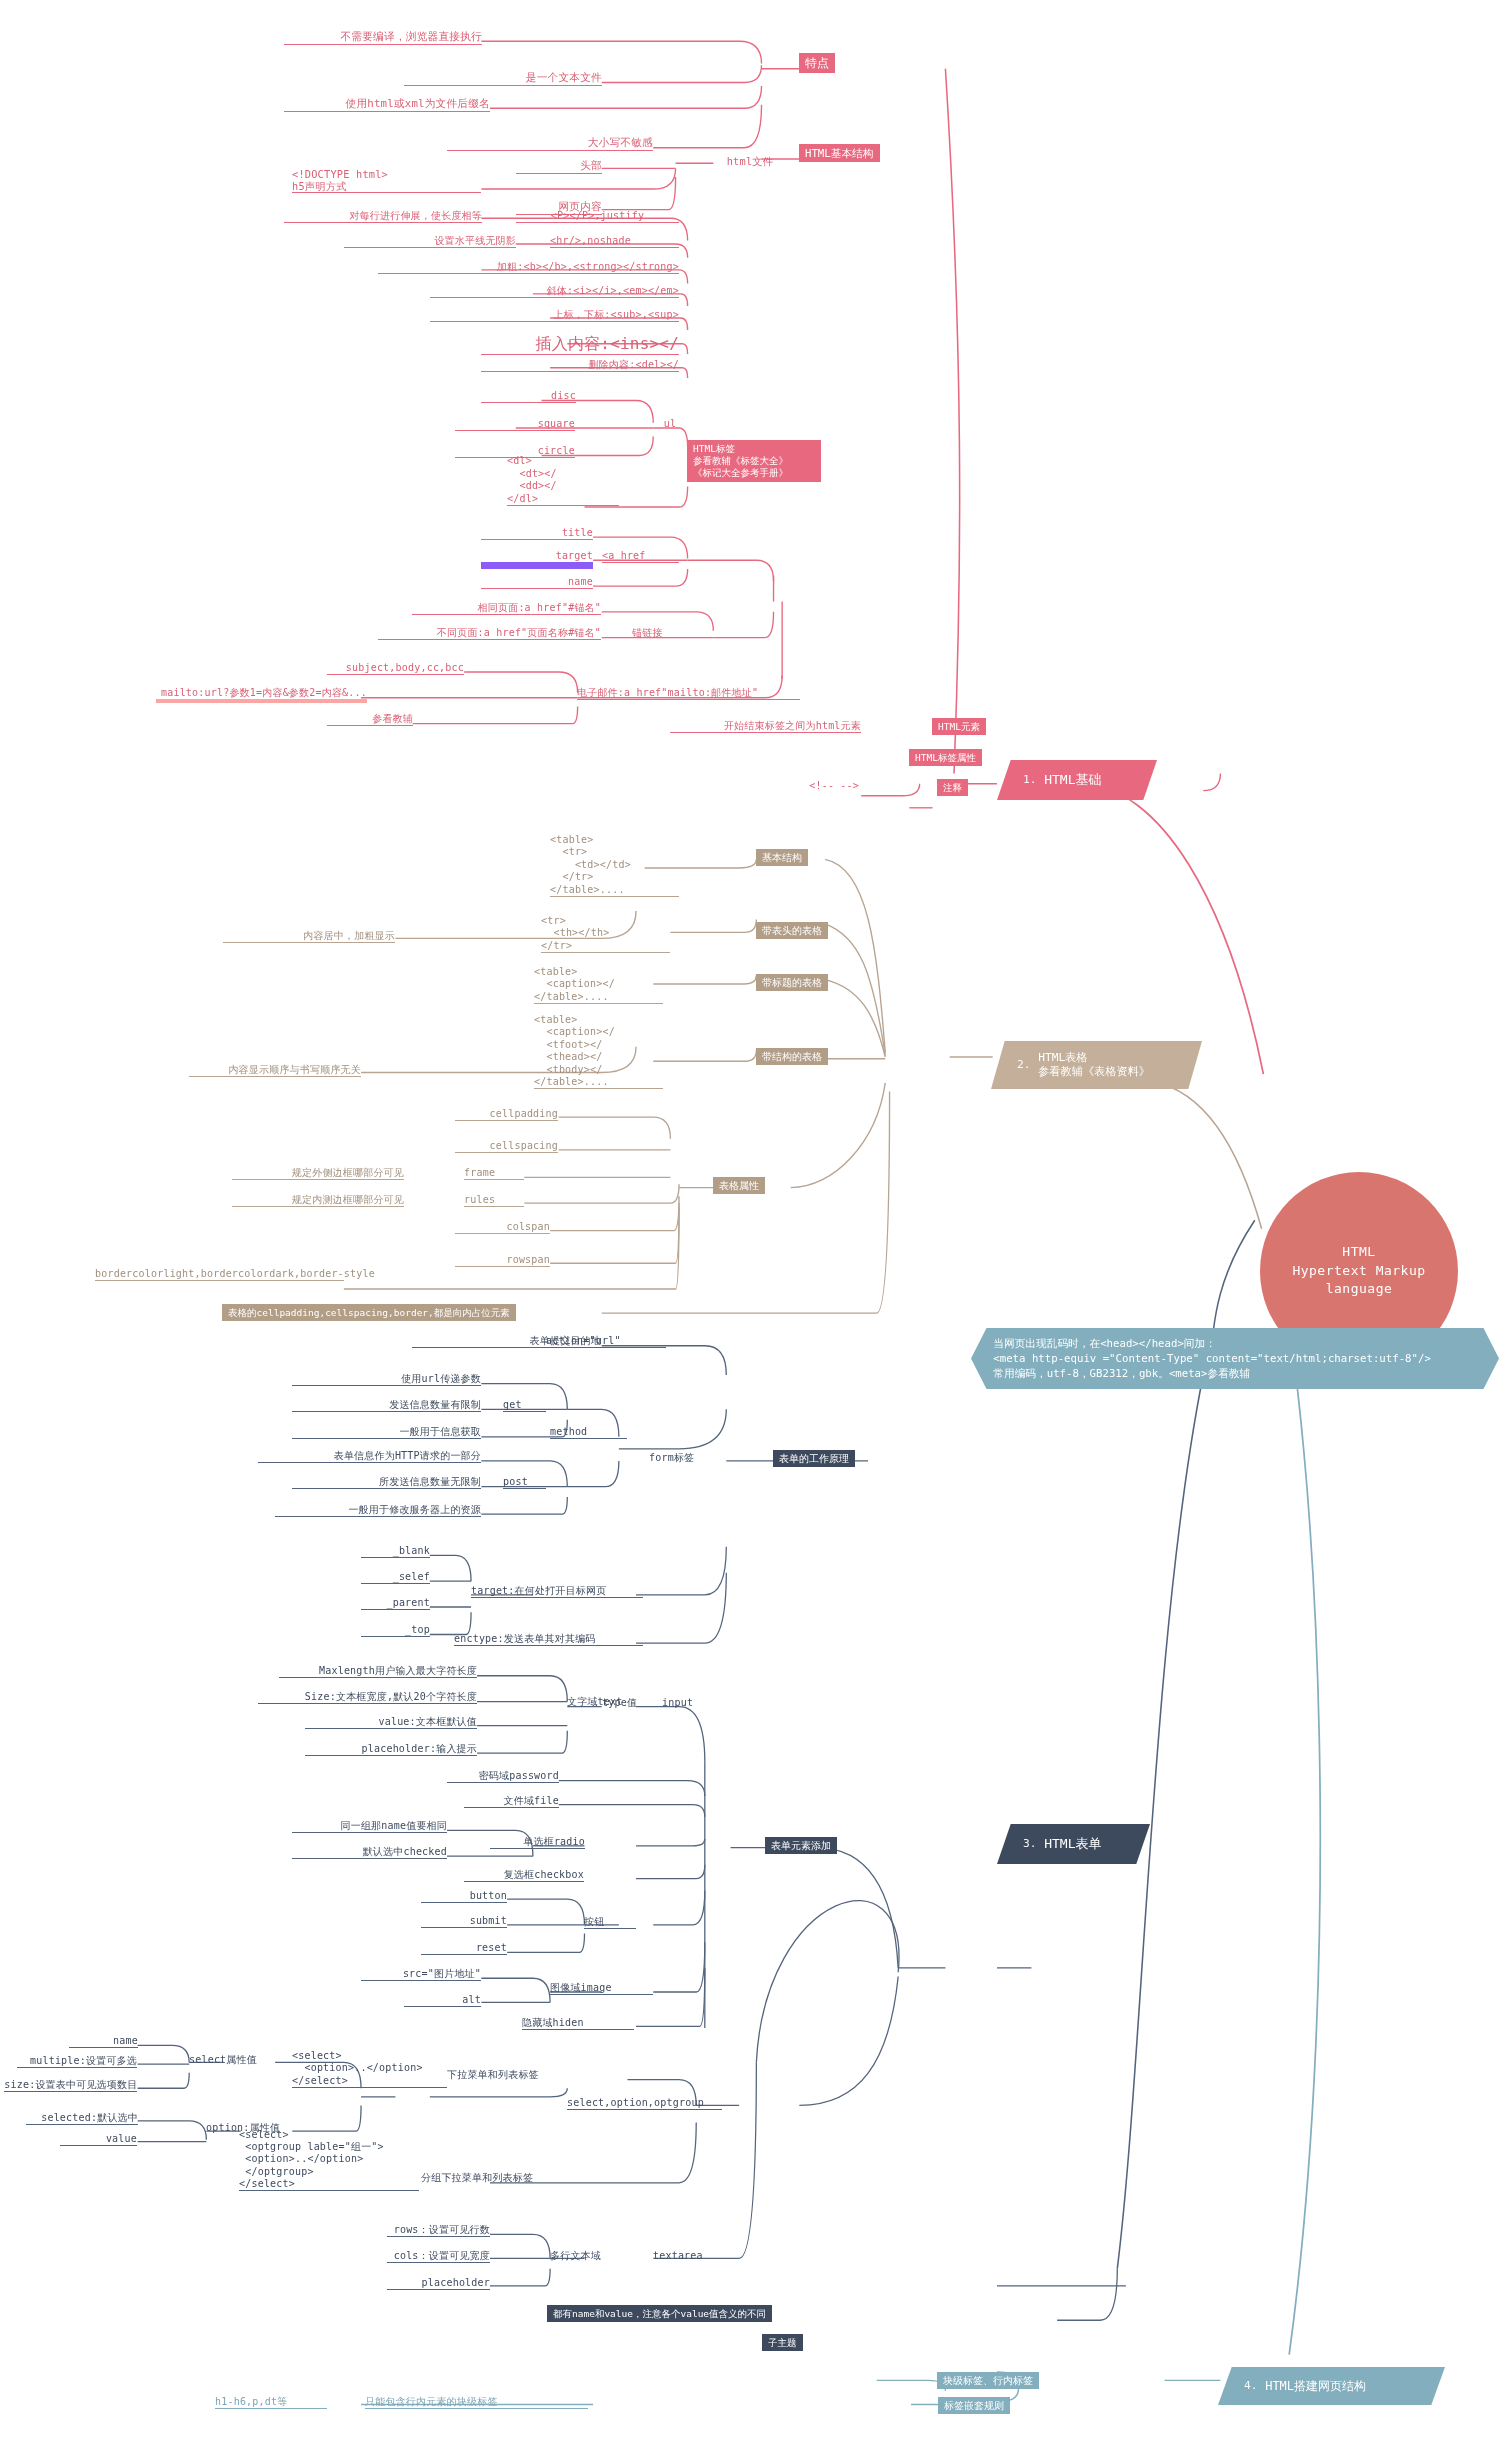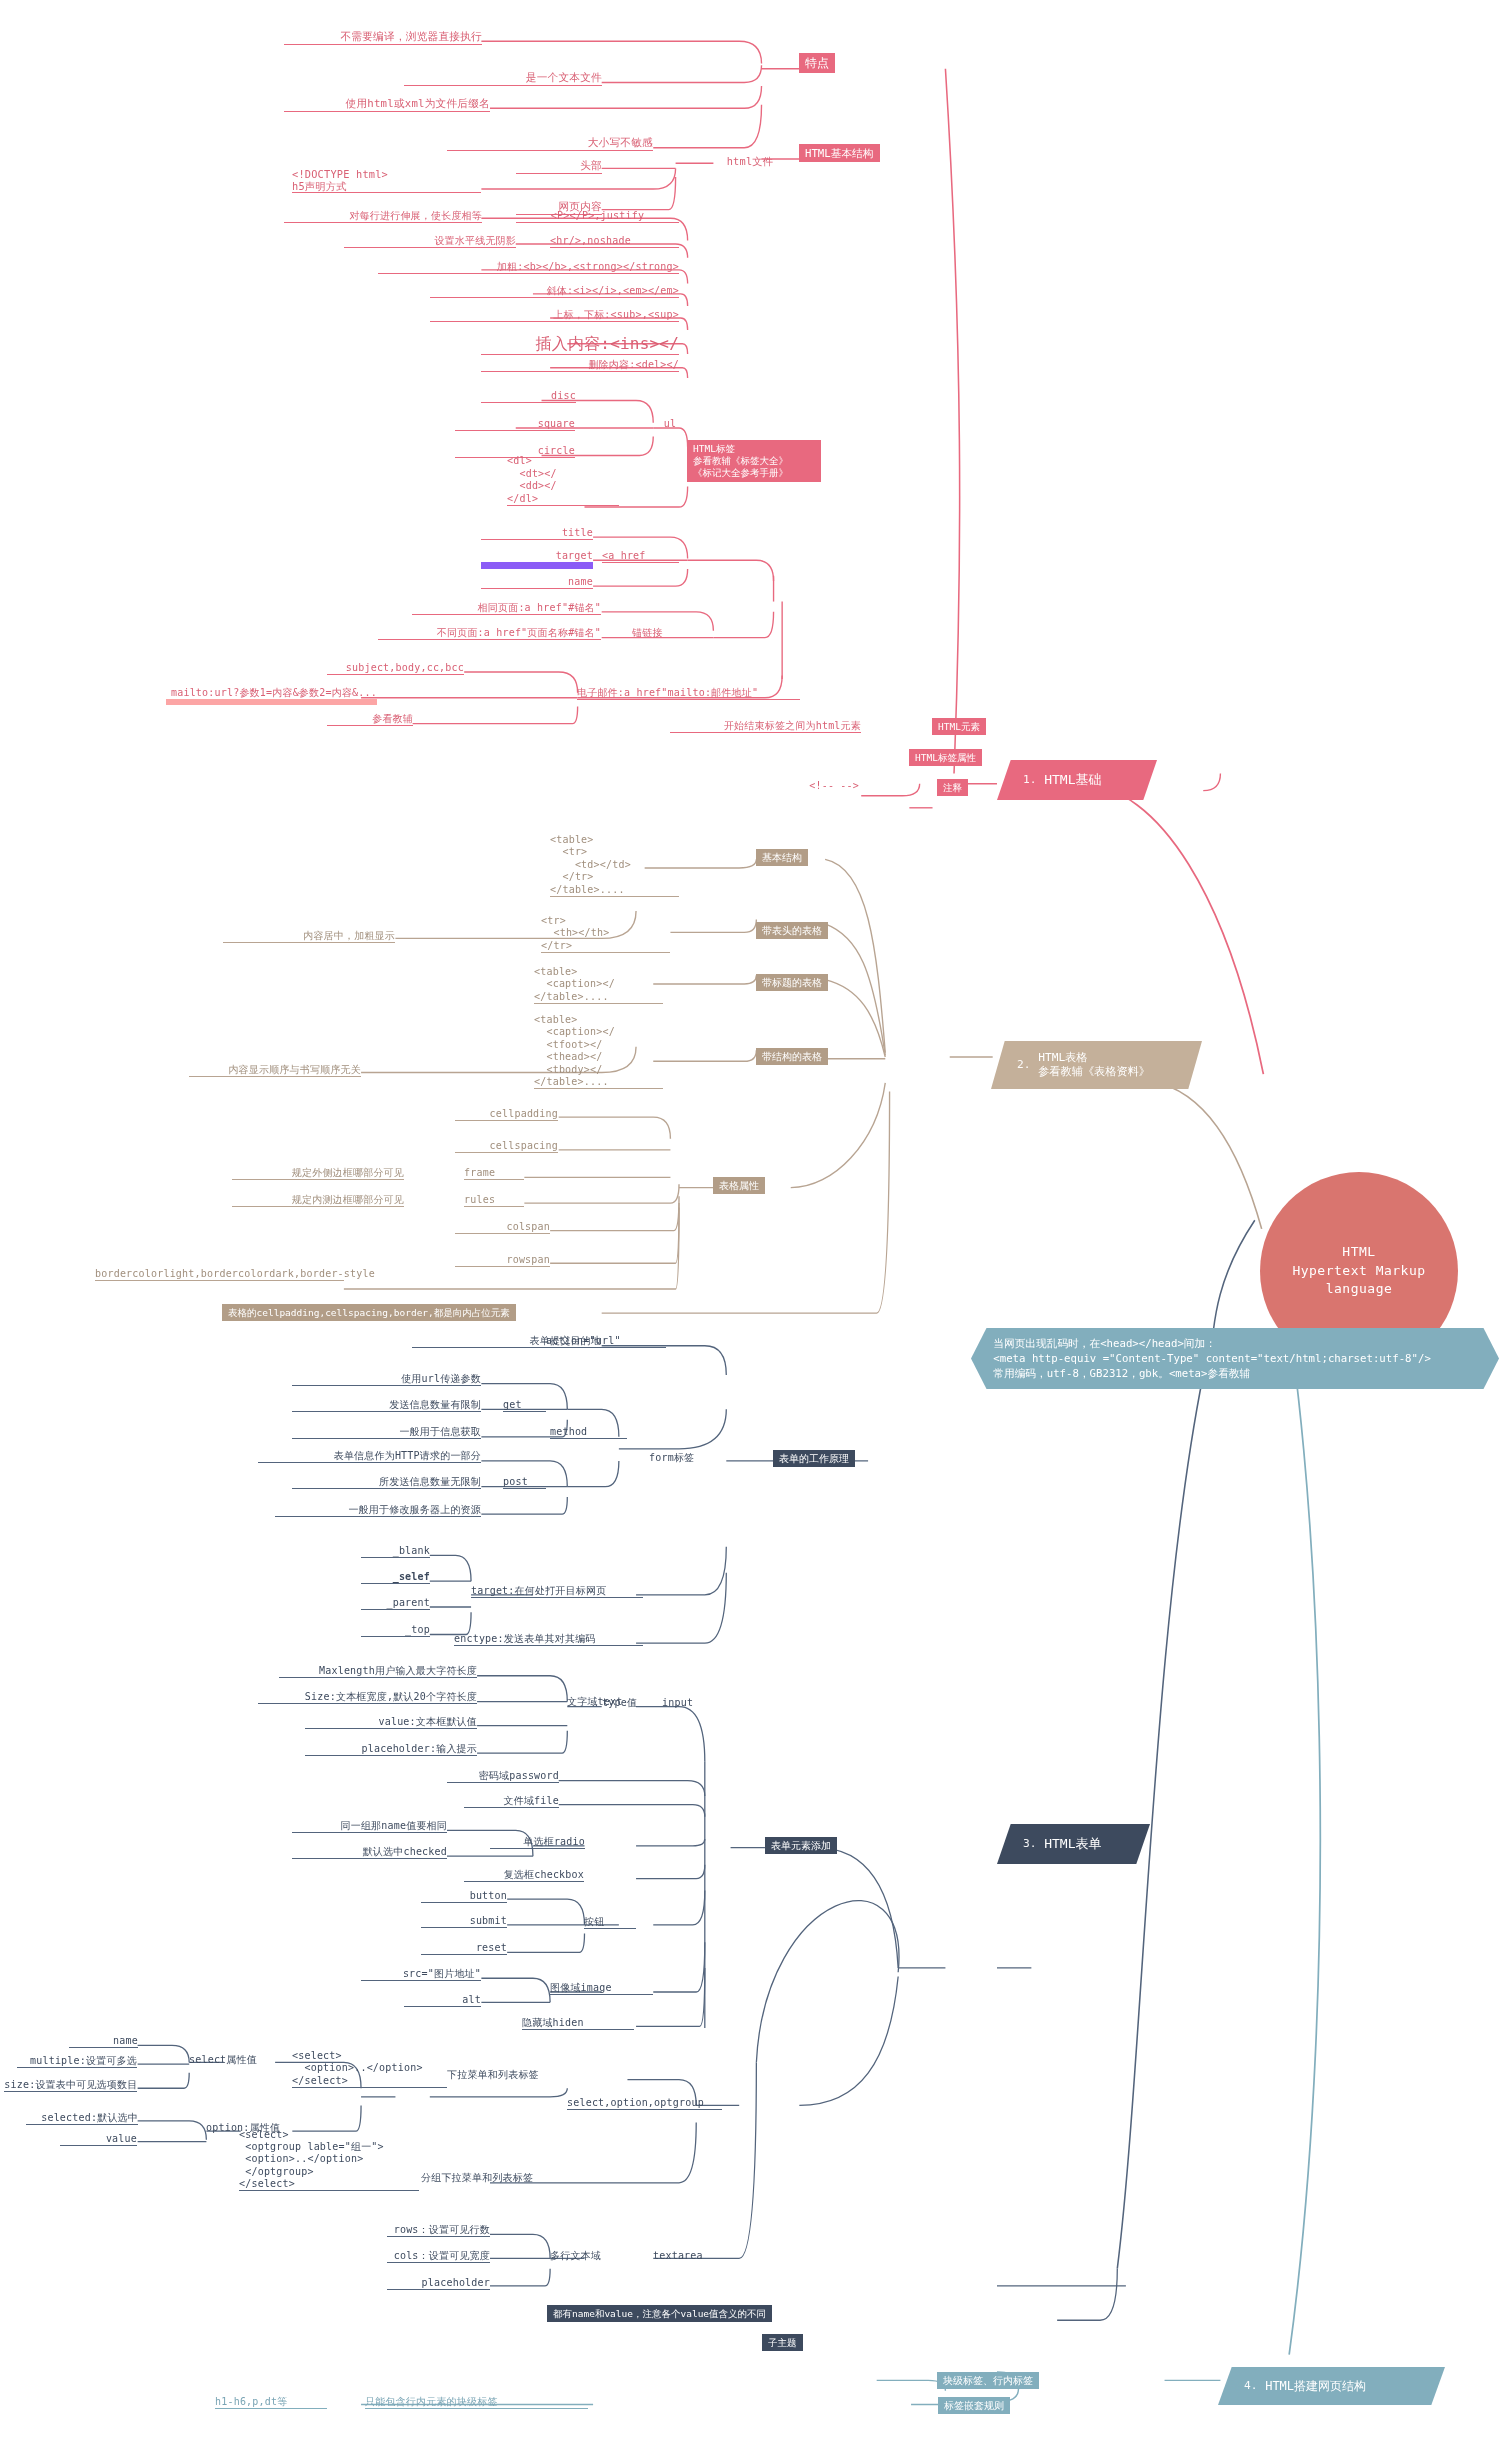--- a/index.html
+++ b/index.html
@@ -333,21 +333,21 @@
   <div class="leaf cRed r" style="left:481px;top:527px;width:112px;font-size:10px;border-bottom:1px solid #e8697f;">title</div>
   <div class="leaf cRed r" style="left:481px;top:550px;width:112px;font-size:10px;border-bottom:7px solid #8b5cf6;">target</div>
   <div class="leaf cRed r" style="left:481px;top:576px;width:112px;font-size:10px;border-bottom:1px solid #e8697f;">name</div>
 
   <div class="leaf cRed l" style="left:632px;top:627px;width:77px;font-size:10px;">锚链接</div>
   <div class="leaf cRed r" style="left:412px;top:602px;width:189px;font-size:10px;border-bottom:1px solid #e8697f;">相同页面:a href"#锚名"</div>
   <div class="leaf cRed r" style="left:378px;top:627px;width:223px;font-size:10px;border-bottom:1px solid #e8697f;">不同页面:a href"页面名称#锚名"</div>
 
   <div class="leaf cRed l" style="left:577px;top:687px;width:223px;font-size:10px;border-bottom:1px solid #e8697f;">电子邮件:a href"mailto:邮件地址"</div>
   <div class="leaf cRed r" style="left:327px;top:662px;width:137px;font-size:10px;border-bottom:1px solid #e8697f;">subject,body,cc,bcc</div>
-  <div class="leaf cRed r" style="left:166px;top:687px;width:211px;font-size:10px;border-bottom:6px solid #fca5a5;">mailto:url?参数1=内容&amp;参数2=内容&amp;...</div>
+  <div class="leaf cRed r" style="left:156px;top:687px;width:211px;font-size:10px;border-bottom:4px solid #fca5a5;">mailto:url?参数1=内容&amp;参数2=内容&amp;...</div>
   <div class="leaf cRed r" style="left:327px;top:713px;width:86px;font-size:10px;border-bottom:1px solid #e8697f;">参看教辅</div>
 
   <div class="chip chipRed" style="left:932px;top:718px;font-size:9.5px;">HTML元素</div>
   <div class="leaf cRed r" style="left:670px;top:720px;width:191px;font-size:10px;border-bottom:1px solid #e8697f;">开始结束标签之间为html元素</div>
   <div class="chip chipRed" style="left:909px;top:749px;font-size:9.5px;">HTML标签属性</div>
   <div class="chip chipRed" style="left:937px;top:779px;font-size:9.5px;">注释</div>
   <div class="leaf cRed r" style="left:773px;top:780px;width:86px;font-size:10px;">&lt;!-- --&gt;</div>
 
   <div class="chip chipTan" style="left:756px;top:849px;font-size:10px;">基本结构</div>
   <div class="leaf cTan l" style="left:550px;top:834px;width:129px;font-size:10px;line-height:1.24;border-bottom:1px solid #b8a492;">&lt;table&gt;
@@ -399,21 +399,21 @@
   <div class="leaf cNavy r" style="left:292px;top:1373px;width:189px;font-size:10px;border-bottom:1px solid #53647c;">使用url传递参数</div>
   <div class="leaf cNavy r" style="left:292px;top:1399px;width:189px;font-size:10px;border-bottom:1px solid #53647c;">发送信息数量有限制</div>
   <div class="leaf cNavy r" style="left:292px;top:1426px;width:189px;font-size:10px;border-bottom:1px solid #53647c;">一般用于信息获取</div>
   <div class="leaf cNavy l" style="left:503px;top:1476px;width:43px;font-size:10px;border-bottom:1px solid #53647c;">post</div>
   <div class="leaf cNavy r" style="left:258px;top:1450px;width:223px;font-size:10px;border-bottom:1px solid #53647c;">表单信息作为HTTP请求的一部分</div>
   <div class="leaf cNavy r" style="left:292px;top:1476px;width:189px;font-size:10px;border-bottom:1px solid #53647c;">所发送信息数量无限制</div>
   <div class="leaf cNavy r" style="left:275px;top:1504px;width:206px;font-size:10px;border-bottom:1px solid #53647c;">一般用于修改服务器上的资源</div>
 
   <div class="leaf cNavy l" style="left:471px;top:1585px;width:172px;font-size:10px;border-bottom:1px solid #53647c;">target:在何处打开目标网页</div>
   <div class="leaf cNavy r" style="left:361px;top:1545px;width:69px;font-size:10px;border-bottom:1px solid #53647c;">_blank</div>
-  <div class="leaf cNavy r" style="left:361px;top:1571px;width:69px;font-size:10px;border-bottom:1px solid #53647c;font-weight:bold;">_selef</div>
+  <div class="leaf cNavy r" style="left:361px;top:1571px;width:69px;font-size:10px;border-bottom:1px solid #53647c;">_selef</div>
   <div class="leaf cNavy r" style="left:361px;top:1597px;width:69px;font-size:10px;border-bottom:1px solid #53647c;">_parent</div>
   <div class="leaf cNavy r" style="left:361px;top:1624px;width:69px;font-size:10px;border-bottom:1px solid #53647c;">_top</div>
   <div class="leaf cNavy l" style="left:454px;top:1633px;width:189px;font-size:10px;border-bottom:1px solid #53647c;">enctype:发送表单其对其编码</div>
 
   <div class="chip chipNavy" style="left:765px;top:1837px;font-size:10px;">表单元素添加</div>
   <div class="leaf cNavy l" style="left:662px;top:1697px;width:60px;font-size:10px;">input</div>
   <div class="leaf cNavy l" style="left:602px;top:1697px;width:52px;font-size:10px;">type值</div>
 
   <div class="leaf cNavy l" style="left:567px;top:1696px;width:95px;font-size:10px;">文字域text</div>
   <div class="leaf cNavy r" style="left:279px;top:1665px;width:198px;font-size:10px;border-bottom:1px solid #53647c;">Maxlength用户输入最大字符长度</div>

